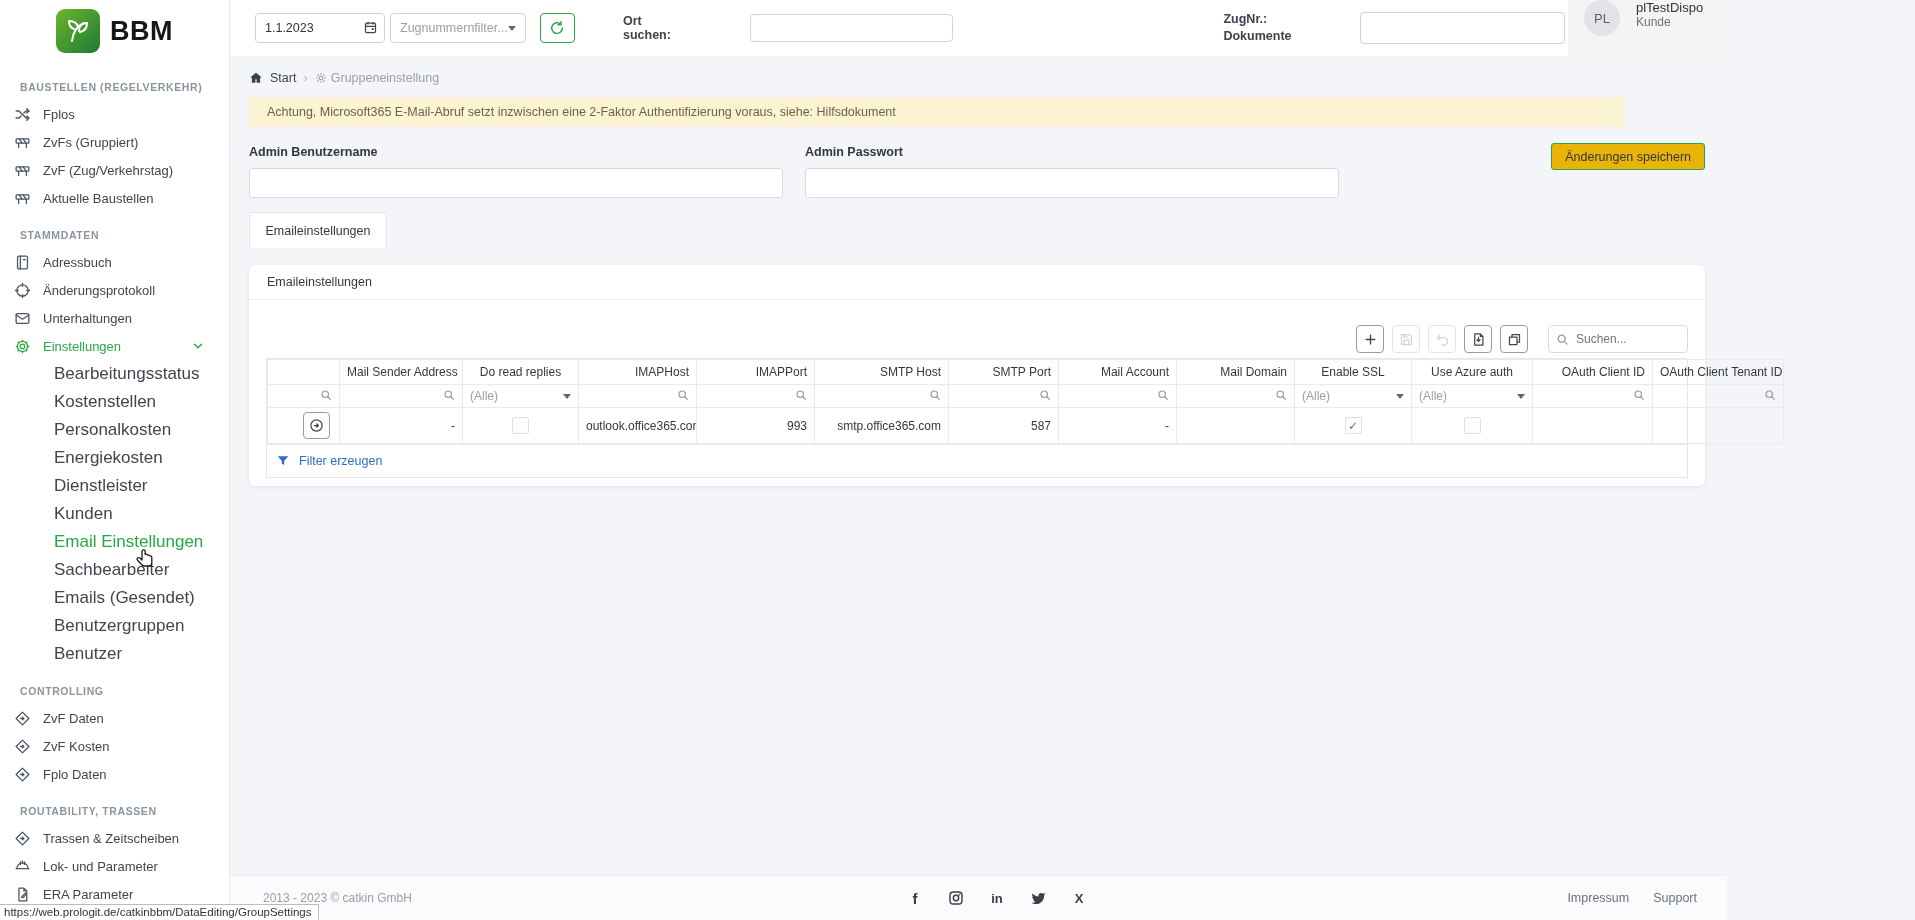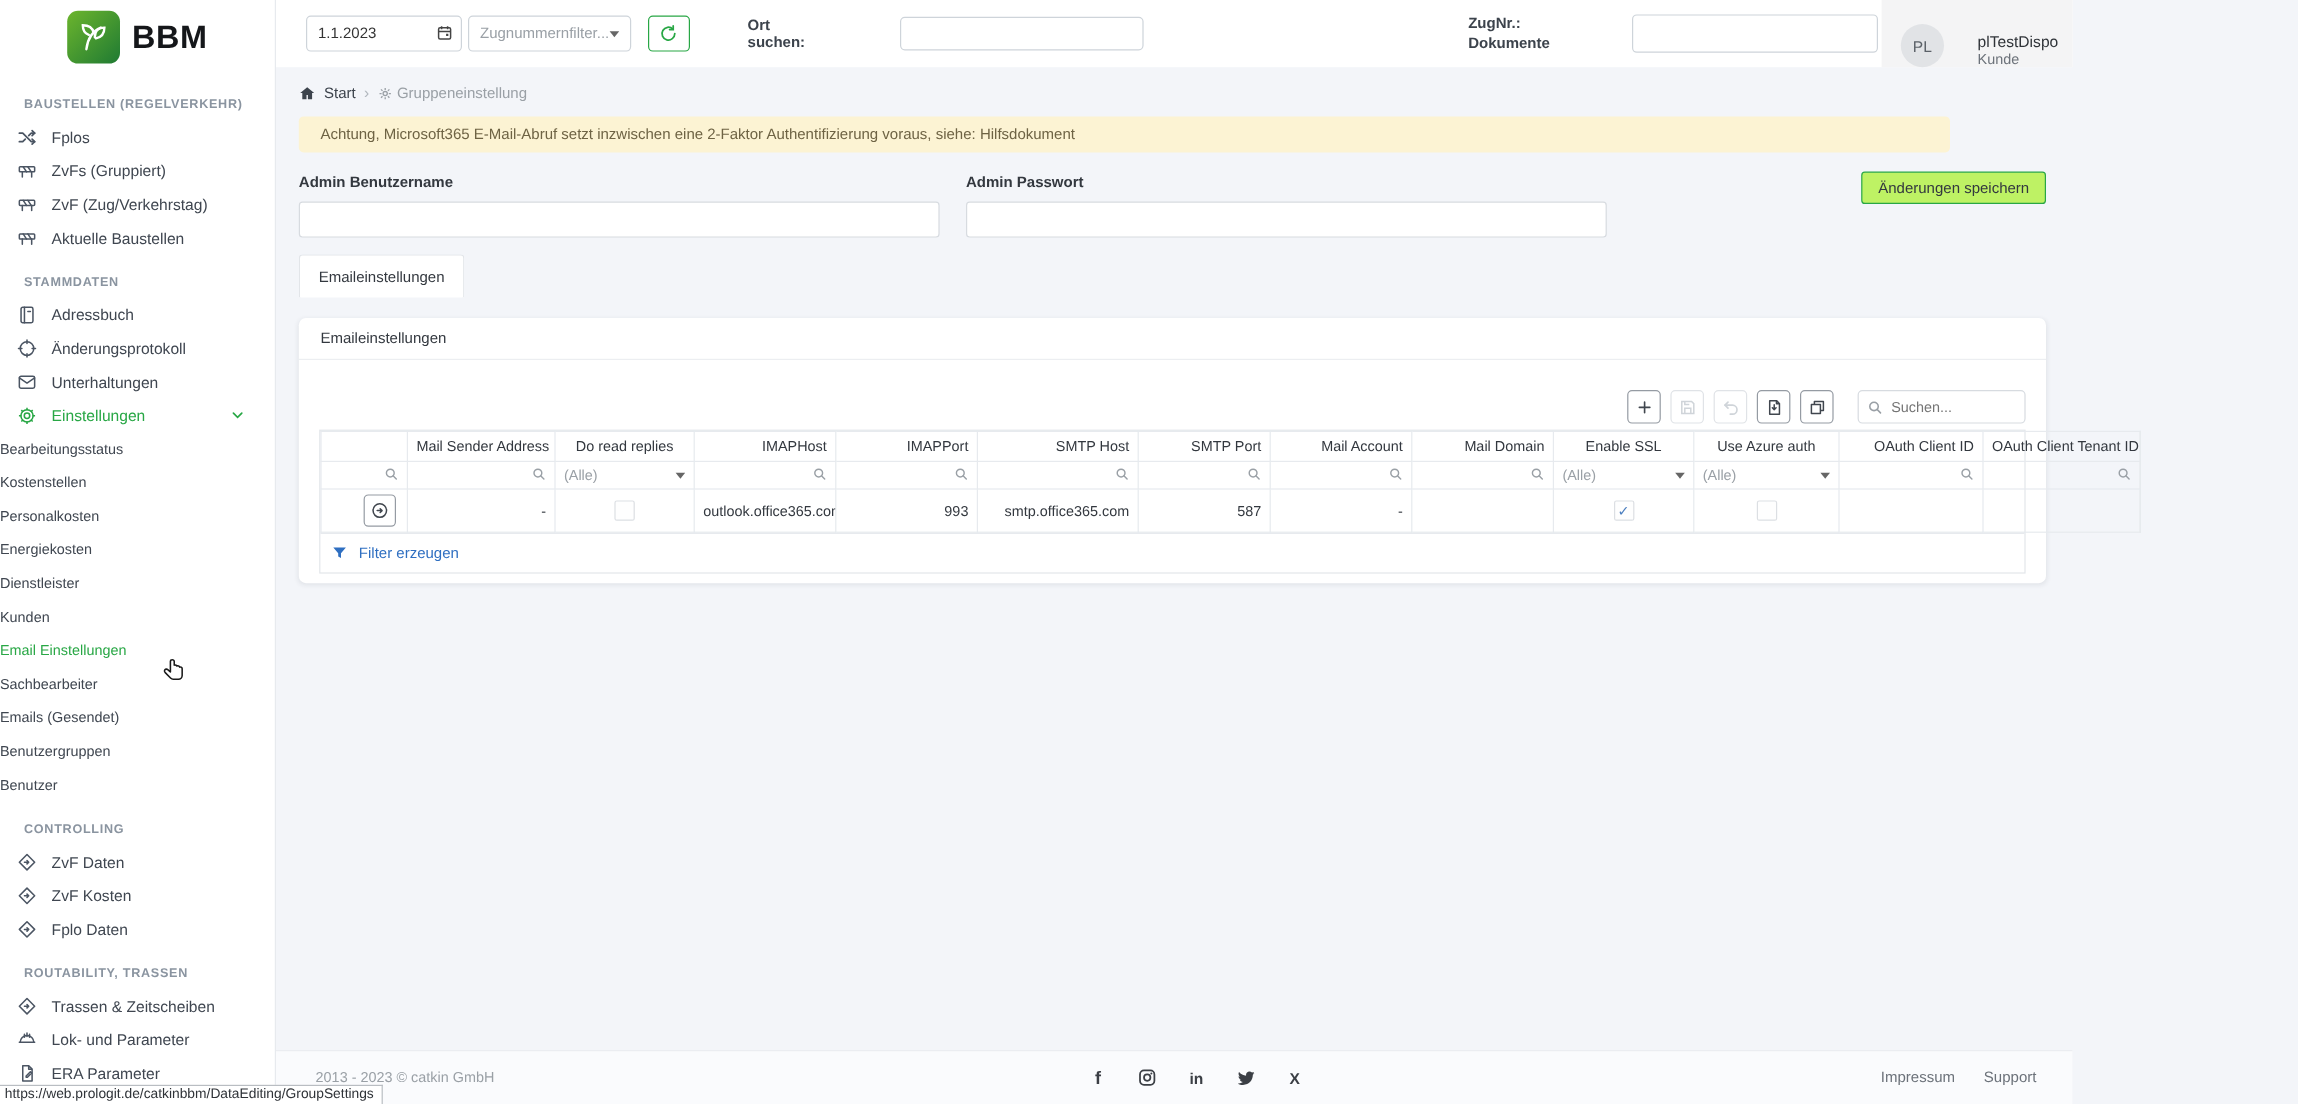--- a/index.html
+++ b/index.html
@@ -11,60 +11,60 @@
   .sidebar { position:absolute; left:0; top:0; width:230px; height:920px; background:#fff; border-right:1px solid #e7eaee; z-index:5; }
   .logo { display:flex; align-items:center; gap:10px; padding:8px 0 6px 56px; height:60px; }
   .logo-badge { width:44px; height:44px; border-radius:9px; background:linear-gradient(135deg,#6cb52d,#1f7a33); position:relative; flex:0 0 auto; }
   .logo-badge svg { position:absolute; left:6px; top:6px; }
   .logo-text { font-size:27px; font-weight:bold; color:#15171a; letter-spacing:.5px; }
   .nav { padding-top:4px; }
   .nav-header { height:26px; margin-top:10px; display:flex; align-items:center; padding-left:20px; font-size:10.5px; font-weight:bold; letter-spacing:.6px; color:#8a94a0; }
   .nav-item { height:28px; display:flex; align-items:center; padding-left:14px; gap:12px; color:#3f4650; font-size:13px; cursor:pointer; position:relative; }
   .nav-item .i { width:17px; height:17px; color:#4b5563; flex:0 0 auto; }
   .nav-item.active, .nav-item.active .i { color:#28a745; }
-  .nav-sub { height:28px; display:flex; align-items:center; color:#3f4650; font-size:12px; cursor:pointer; }
+  .nav-sub { height:28px; display:flex; align-items:center; padding-left:54px; color:#3f4650; font-size:17px; cursor:pointer; }
   .nav-sub.active { color:#28a745; }
   .chev { position:absolute; right:24px; color:#28a745; width:14px; height:14px; }
 
   
   .topbar { position:absolute; left:230px; top:0; right:0; height:56px; background:#fff; display:flex; align-items:center; z-index:4; }
   .tb-input, .tb-select { height:30px; border:1px solid #ced4da; border-radius:4px; background:#fff; font-size:12.5px; color:#333; }
   .date-wrap { position:relative; margin-left:25px; }
   .date-wrap input { width:130px; padding:0 28px 0 9px; }
   .date-wrap .i { position:absolute; right:7px; top:7px; width:15px; height:15px; color:#444; }
   .select-fake { margin-left:5px; width:142px; display:flex; align-items:center; justify-content:space-between; padding:0 9px; cursor:pointer; }
   .select-fake .ph { color:#9aa0a6; }
   .caret { width:0; height:0; border-left:4px solid transparent; border-right:4px solid transparent; border-top:5px solid #666; }
   .refresh-btn { margin-left:14px; width:38px; height:30px; border:1px solid #28a745; border-radius:4px; background:#fff; display:flex; align-items:center; justify-content:center; cursor:pointer; }
   .refresh-btn .i { width:16px; height:16px; color:#28a745; }
   .ort-label { margin-left:48px; font-weight:bold; color:#3c434c; }
   .ort-input { margin-left:62px; width:220px; height:28px; }
   .zug-label { margin-left:270px; font-weight:bold; line-height:1.35; }
   .zug-input { margin-left:68px; width:222px; height:32px; }
   .gear-btn { margin-left:138px; width:26px; height:26px; color:#3f4650; cursor:pointer; }
-  .user-area { position:absolute; right:0; top:0; width:159px; height:56px; background:#f4f4f5; display:flex; align-items:flex-end; gap:28px; padding-left:16px; cursor:pointer; }
+  .user-area { position:absolute; right:0; top:0; width:159px; height:56px; background:#f4f4f5; display:flex; align-items:flex-start; gap:16px; padding-left:16px; cursor:pointer; }
   .avatar { width:36px; height:36px; border-radius:50%; background:#e1e3e6; color:#5b6168; display:flex; align-items:center; justify-content:center; font-size:13px; }
   .user-name { font-size:13px; color:#2f3338; }
   .user-role { font-size:12px; color:#6c727a; }
 
   
   .main { position:absolute; left:230px; top:56px; right:0; bottom:0; background:#f3f5f9; }
   .inner { padding:14px 22px 0 19px; }
   .breadcrumb { display:flex; align-items:center; gap:7px; font-size:12.5px; }
   .breadcrumb .i { width:14px; height:14px; color:#3c434c; }
   .crumb-sep { color:#b0b6bd; font-size:13px; }
   .crumb-current { color:#9aa0a6; display:flex; align-items:center; gap:4px; }
   .crumb-current .i { width:12px; height:12px; color:#9aa0a6; }
   .banner { margin-top:12px; width:1376px; background:#fcf3d3; border-radius:4px; padding:8px 18px; color:#6e6344; font-size:12.5px; }
   .banner a { color:#6e6344; text-decoration:none; }
   .form-row { margin-top:18px; position:relative; display:flex; gap:22px; }
   .field { width:534px; }
   .field label { font-weight:bold; font-size:12.5px; color:#33383f; display:block; }
   .field input { margin-top:9px; width:100%; height:30px; border:1px solid #d7dbe0; border-radius:3px; background:#fff; padding:0 8px; font-size:12.5px; }
-  .save-btn { position:absolute; right:0; top:-2px; height:27px; padding:0 13px; background:#bef264; border:1px solid #28a745; border-radius:3px; font-size:12.5px; color:#33383f; cursor:pointer; font-family:inherit; }
+  .save-btn { position:absolute; right:0; top:-2px; height:27px; padding:0 13px; background:#eab308; border:1px solid #28a745; border-radius:3px; font-size:12.5px; color:#33383f; cursor:pointer; font-family:inherit; }
   .tab { margin-top:14px; width:138px; height:36px; background:#fff; border:1px solid #e2e5e9; border-bottom:none; border-radius:3px 3px 0 0; display:flex; align-items:center; justify-content:center; color:#33383f; cursor:pointer; }
   .card { margin-top:17px; background:#fff; border-radius:6px; box-shadow:0 1px 4px rgba(30,40,60,.09); min-height:212px; padding-bottom:8px; }
   .card-title { padding:10px 18px; border-bottom:1px solid #eceef1; color:#33383f; }
   .grid-zone { padding:0 17px; }
   .grid-toolbar { margin-top:25px; display:flex; justify-content:flex-end; align-items:center; gap:8px; }
   .tool-btn { width:28px; height:28px; border:1px solid #959ba3; border-radius:4px; background:#fff; display:flex; align-items:center; justify-content:center; cursor:pointer; }
   .tool-btn .i { width:15px; height:15px; color:#40464e; }
   .tool-btn.disabled { border-color:#e0e3e7; cursor:default; }
   .tool-btn.disabled .i { color:#cfd4d9; }
   .grid-search { position:relative; margin-left:12px; }

